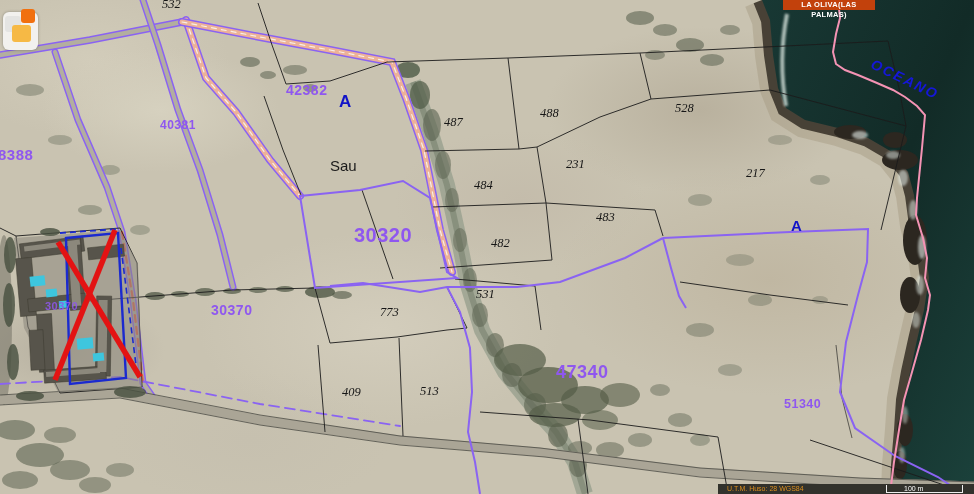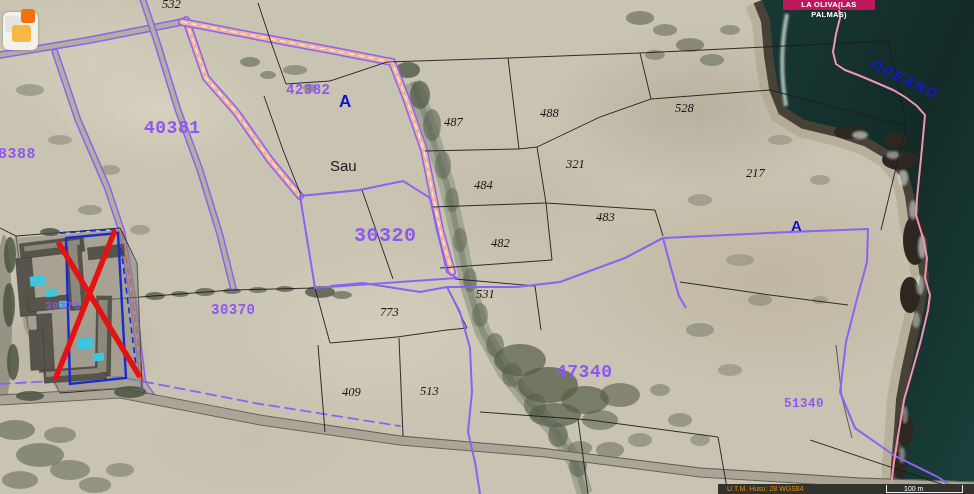--- a/index.html
+++ b/index.html
@@ -11,27 +11,27 @@
       radial-gradient(200px 110px at 90px 60px, #d2ccba 0%, rgba(210,204,186,0) 70%),
       radial-gradient(260px 140px at 380px 330px, #d3cdbc 0%, rgba(211,205,188,0) 70%),
       radial-gradient(220px 120px at 700px 110px, #b9b19e 0%, rgba(185,177,158,0) 70%),
       radial-gradient(300px 160px at 770px 280px, #c0b7a2 0%, rgba(192,183,162,0) 72%),
       radial-gradient(180px 100px at 520px 200px, #c4bcab 0%, rgba(196,188,171,0) 70%),
       radial-gradient(200px 100px at 250px 440px, #c6c0af 0%, rgba(198,192,175,0) 70%),
       radial-gradient(150px 80px at 60px 350px, #b7b1a1 0%, rgba(183,177,161,0) 70%),
       #c9c3b1;}
   .overlay{position:absolute;left:0;top:0;}
   .plbl{position:absolute;font:italic 12.5px "Liberation Serif",serif;color:#161616;white-space:nowrap;}
-  .plbl.purple{font-style:normal;font-weight:bold;font-family:Liberation Mono, monospace;
+  .plbl.purple{font-style:normal;font-weight:bold;font-family:Liberation Sans, sans-serif;
                color:#8f57ef;letter-spacing:.5px;}
   .zoneA{position:absolute;font-weight:bold;color:#1113c8;white-space:nowrap;}
   .sau{position:absolute;font:15px "Liberation Sans",sans-serif;color:#1a1a1a;}
   .oceano{position:absolute;left:872px;top:55px;transform:rotate(26deg);transform-origin:left center;
           font:bold italic 14px "Liberation Sans",sans-serif;color:#1517d8;letter-spacing:2px;}
-  .munibar{position:absolute;left:783px;top:0;width:92px;height:10px;background:#be185d;color:#fff;
+  .munibar{position:absolute;left:783px;top:0;width:92px;height:10px;background:#c2410c;color:#fff;
            font:bold 7.5px "Liberation Sans",sans-serif;text-align:center;line-height:10px;letter-spacing:.3px;}
   .statusbar{position:absolute;left:718px;top:484px;width:256px;height:10px;background:#32322c;}
   .statusbar .utm{position:absolute;left:9px;top:1px;font:7px "Liberation Sans",sans-serif;color:#db8e1d;white-space:nowrap;}
   .statusbar .tick{position:absolute;top:1px;width:1px;height:7px;background:#eee;}
   .statusbar .sline{position:absolute;left:168px;top:8px;width:77px;height:1px;background:#eee;}
   .statusbar .slabel{position:absolute;left:186px;top:1px;font:7px "Liberation Sans",sans-serif;color:#fff;}
   .logo{position:absolute;left:3px;top:12px;width:35px;height:38px;background:#f2f1ee;border-radius:6px;
         box-shadow:0 0 3px rgba(0,0,0,.3);}
   .logo .sq{position:absolute;border-radius:3px;}
   .logo .sq-grey{left:2px;top:4px;width:16px;height:16px;background:#e4e4e2;}
@@ -269,32 +269,32 @@
       <line x1="115" y1="230" x2="55" y2="380"></line>
     </g>
 
     <polyline points="838,0 840,18 836,34 833,52 836,64 845,70 858,75 877,83 893,90 905,97 917,106 925,115 922,148 917,198 916,215 923,238 927,258 925,278 930,295 928,310 921,340 912,372 904,400 899,430 894,462 890,494" fill="none" stroke="#f493b4" stroke-width="2"></polyline>
   </svg>
 
   <div class="plbl" style="left:162px;top:-3px">532</div>
   <div class="plbl" style="left:444px;top:115px">487</div>
   <div class="plbl" style="left:540px;top:106px">488</div>
   <div class="plbl" style="left:675px;top:101px">528</div>
-  <div class="plbl" style="left:566px;top:157px">321</div>
+  <div class="plbl" style="left:566px;top:157px">231</div>
   <div class="plbl" style="left:746px;top:166px">217</div>
   <div class="plbl" style="left:474px;top:178px">484</div>
   <div class="plbl" style="left:596px;top:210px">483</div>
   <div class="plbl" style="left:491px;top:236px">482</div>
   <div class="plbl" style="left:476px;top:287px">531</div>
   <div class="plbl" style="left:380px;top:305px">773</div>
   <div class="plbl" style="left:342px;top:385px">409</div>
   <div class="plbl" style="left:420px;top:384px">513</div>
 
   <div class="plbl purple" style="left:-2px;top:146px;font-size:15px">8388</div>
-  <div class="plbl purple" style="left:144px;top:118px;font-size:18px">40381</div>
+  <div class="plbl purple" style="left:160px;top:118px;font-size:12px">40381</div>
   <div class="plbl purple" style="left:286px;top:82px;font-size:14px">42382</div>
   <div class="plbl purple" style="left:354px;top:224px;font-size:20px">30320</div>
   <div class="plbl purple" style="left:211px;top:302px;font-size:14px">30370</div>
   <div class="plbl purple" style="left:45px;top:300px;font-size:11px;opacity:.85">30370</div>
   <div class="plbl purple" style="left:556px;top:362px;font-size:18px">47340</div>
   <div class="plbl purple" style="left:784px;top:397px;font-size:12.5px">51340</div>
 
   <div class="zoneA" style="left:339px;top:92px;font-size:17px">A</div>
   <div class="zoneA" style="left:791px;top:217px;font-size:15px">A</div>
   <div class="sau" style="left:330px;top:157px">Sau</div>

